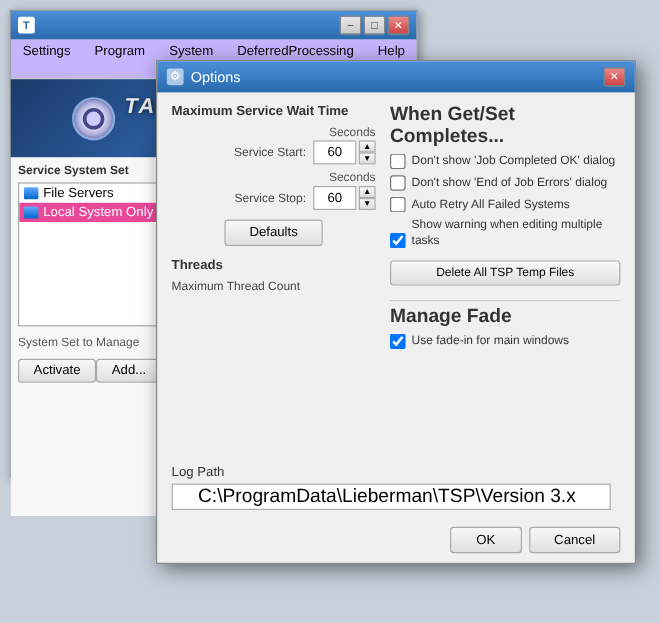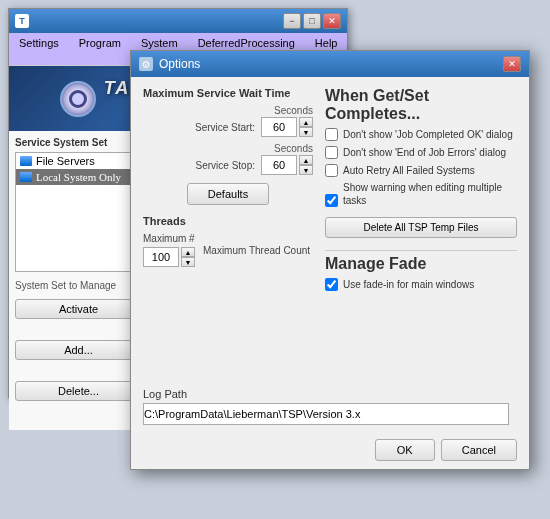--- a/index.html
+++ b/index.html
@@ -135,41 +135,40 @@
     }
 
     .sidebar-list-item {
       padding: 2px 4px;
       display: flex;
       align-items: center;
       gap: 4px;
       cursor: pointer;
       font-size: 11px;
     }
-    .sidebar-list-item.selected { background: #737373; color: white; font-family: Liberation Serif, serif; }
+    .sidebar-list-item.selected { background: #ec4899; color: white; }
 
     .list-icon {
       width: 12px;
       height: 10px;
       background: linear-gradient(to bottom, #6af, #06c);
       border-radius: 1px;
       flex-shrink: 0;
     }
 
     .sidebar-section-label {
       font-size: 10px;
       color: #555;
       margin-top: 8px;
       margin-bottom: 4px;
     }
 
     .sidebar-buttons {
       display: flex;
-      flex-direction: column;
-      gap: 21px;
+      gap: 0;
       margin-top: 8px;
     }
 
     .win-btn {
       padding: 3px 12px;
       background: linear-gradient(to bottom, #f8f8f8, #e0e0e0);
       border: 1px solid #aaa;
       border-radius: 3px;
       cursor: pointer;
       font-size: 11px;
@@ -340,22 +339,22 @@
       font-size: 11px;
       color: #333;
       margin-bottom: 3px;
     }
 
     .log-path-input {
       width: 100%;
       height: 22px;
       border: 1px solid #aaa;
       background: white;
-      padding: 2px 0;
-      font-size: 11px;
+      padding: 2px 21px;
+      font-size: 16px;
     }
 
     .options-footer {
       position: absolute;
       bottom: 8px;
       right: 12px;
       display: flex;
       gap: 6px;
     }
 
@@ -516,30 +515,20 @@
         </div>
       </div>
 
       <div style="text-align:center; margin-top:8px;">
         <button class="defaults-btn">Defaults</button>
       </div>
 
       <div class="threads-section">
         <div class="section-title">Threads</div>
         <div class="threads-row">
-          <div>
-            <div class="threads-label">Maximum #</div>
-            <div class="spinner-group" style="margin-top:3px;">
-              <input type="text" class="spinner-input" value="100" style="">
-              <div class="spinner-btns">
-                <div class="spin-btn">▲</div>
-                <div class="spin-btn">▼</div>
-              </div>
-            </div>
-          </div>
           <div class="max-thread-label">Maximum Thread Count</div>
         </div>
       </div>
     </div>
 
     <div class="options-right">
       <div class="right-section-title">When Get/Set Completes...</div>
 
       <div class="checkbox-row">
         <input type="checkbox" style="">

